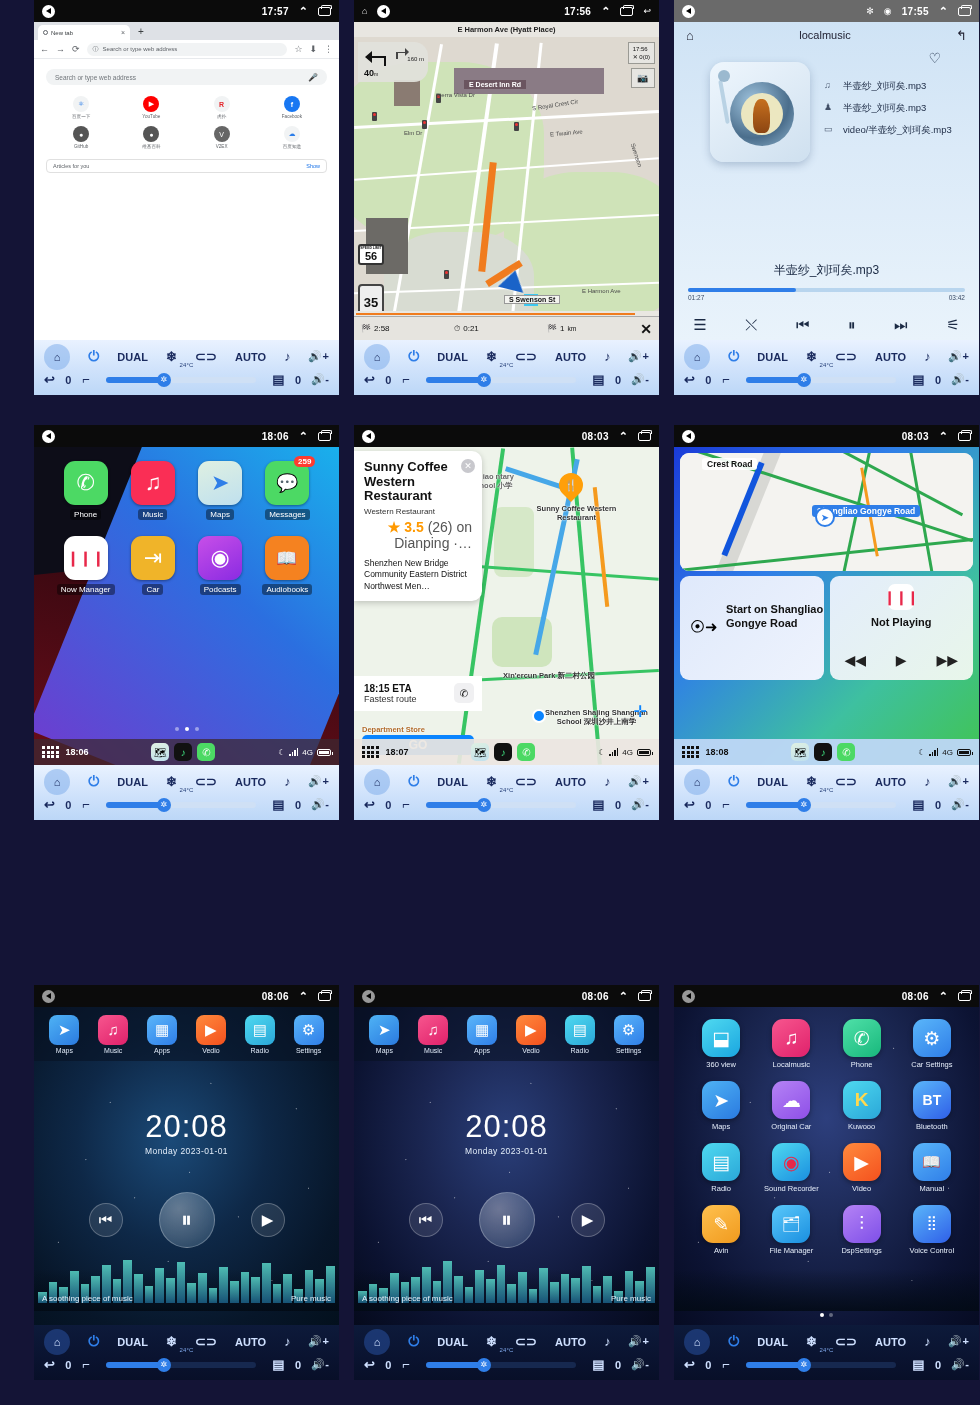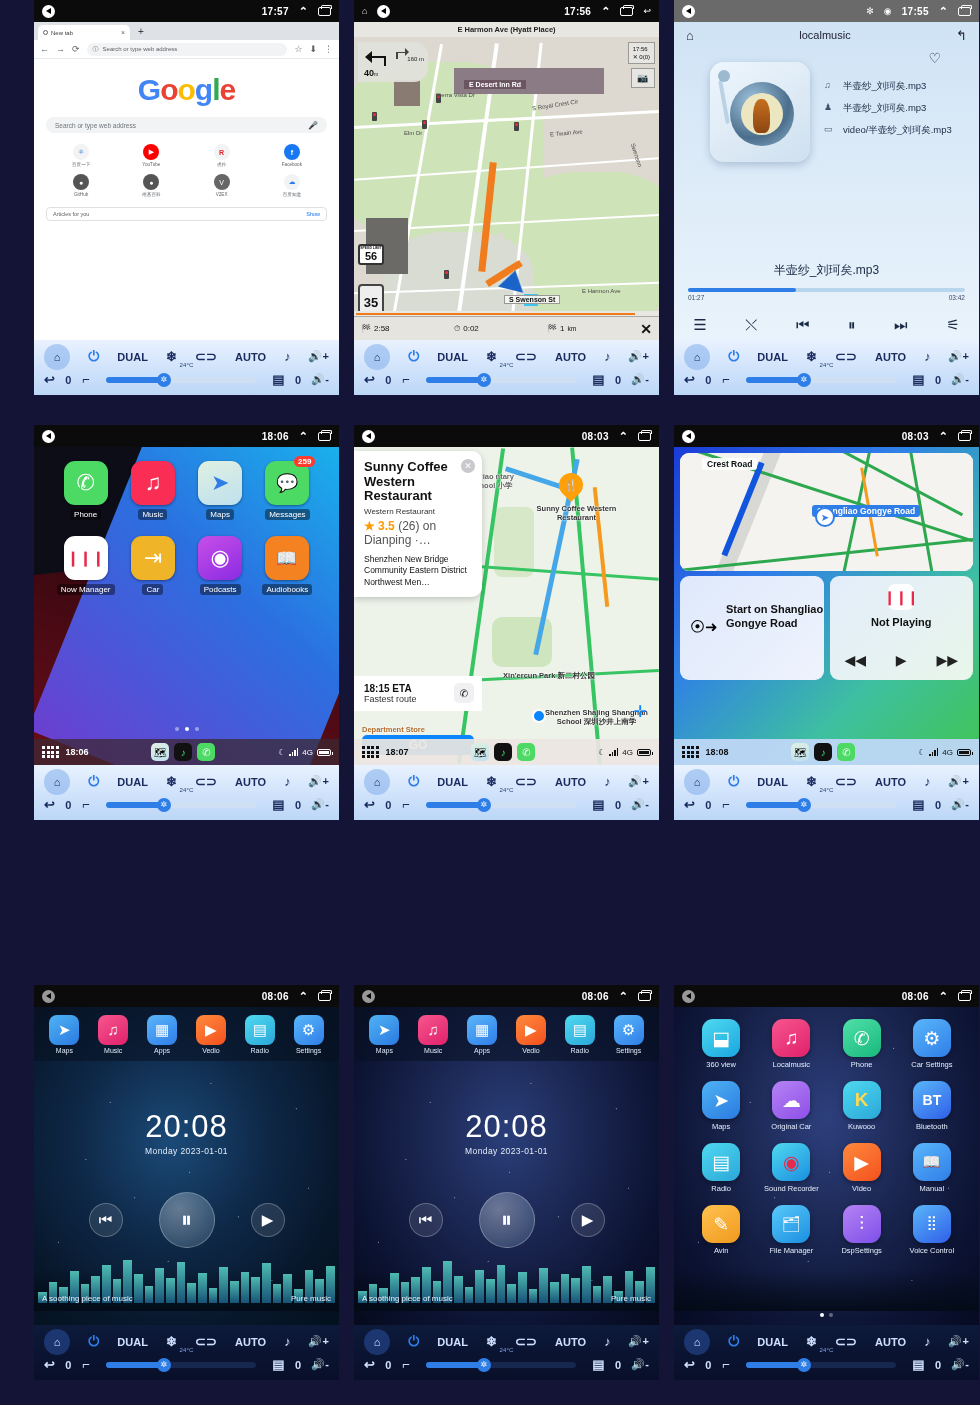--- a/index.html
+++ b/index.html
@@ -180,21 +180,21 @@
   .batt{width:14px;height:7px;border:1px solid #fff;border-radius:2px;position:relative;}
   .batt:after{content:"";position:absolute;left:1px;top:1px;bottom:1px;right:1px;background:#fff;}
   .batt:before{content:"";position:absolute;right:-3px;top:2px;width:1.5px;height:3px;background:#fff;}
 
   
   .am{position:absolute;inset:0;background:#e8f0e2;overflow:hidden;}
   .am-card{position:absolute;left:0;top:4px;width:128px;background:#fff;border-radius:0 10px 10px 0;
     padding:9px 10px;box-shadow:0 2px 6px rgba(0,0,0,.2);}
   .am-card h3{font-size:13px;line-height:1.12;color:#111;font-weight:bold;}
   .am-sub{font-size:8px;color:#333;margin-top:3px;}
-  .am-rate{font-size:12px;color:#555;margin-top:3px;}
+  .am-rate{font-size:14px;color:#555;margin-top:3px;text-align:right;}
   .am-rate b{color:#f90;}
   .am-rate .v{color:#f90;font-weight:bold;}
   .am-addr{font-size:8.5px;color:#111;line-height:1.35;margin-top:7px;}
   .am-close{position:absolute;right:7px;top:8px;width:14px;height:14px;border-radius:50%;background:#c8c8cd;
     color:#fff;display:flex;align-items:center;justify-content:center;font-size:9px;}
   .am-eta{position:absolute;left:0;bottom:54px;width:128px;background:#fff;padding:7px 10px;}
   .am-eta .e1{font-size:10px;font-weight:bold;color:#111;}
   .am-eta .e2{font-size:9px;color:#333;}
   .am-phone{position:absolute;right:8px;top:7px;width:20px;height:20px;border-radius:5px;background:#f0f0f2;
     display:flex;align-items:center;justify-content:center;font-size:10px;}
@@ -324,23 +324,20 @@
           <span class="nav">⟳</span>
           <div class="omnibox">
             <span>ⓘ</span>
             <span>Search or type web address</span>
           </div>
           <span class="nav">☆</span>
           <span class="nav">⬇</span>
           <span class="nav">⋮</span>
         </div>
         <div class="gbody">
-          <div class="glogo">
-            <span>G</span><span>o</span><span>o</span><span>g</span><span>l</span><span>e</span>
-          </div>
           <div class="gsearch">
             <span>Search or type web address</span>
             <span class="mic">🎤</span>
           </div>
           <div class="shortcuts">
             <div class="sc">
                 <span class="bub" style="color:#2b7de9">⚛</span>
                 <span class="lb">百度一下</span>
               </div>
             <div class="sc">
@@ -476,21 +473,21 @@
           <div class="num">56</div>
         </div>
         <div class="bigspeed" style="top:262px;">35</div>
         <div class="streetlabel" style="left:150px;bottom:36px;">S Swenson St</div>
         <div class="streetlabel" style="left:110px;top:58px;background:#6b5560;color:#fff;border-color:#6b5560;">E Desert Inn Rd</div>
         <div class="progressline">
             <span class="p"></span>
           </div>
         <div class="mapbottom">
           <span class="cell">🏁 <span>2:58</span></span>
-          <span class="cell">⏱ <span>0:02</span></span>
+          <span class="cell">⏱ <span>0:21</span></span>
           <span class="cell">🏁 <span>1</span><small>km</small></span>
           <span class="closex">✕</span>
         </div>
       </div>
     </div>
     <div class="climate">
       <div class="cl-row">
         <span class="it cl-home">⌂</span>
         <span class="it" style="color:#2f7ee8;font-size:14px">⏻</span>
         <span class="it">DUAL</span>

